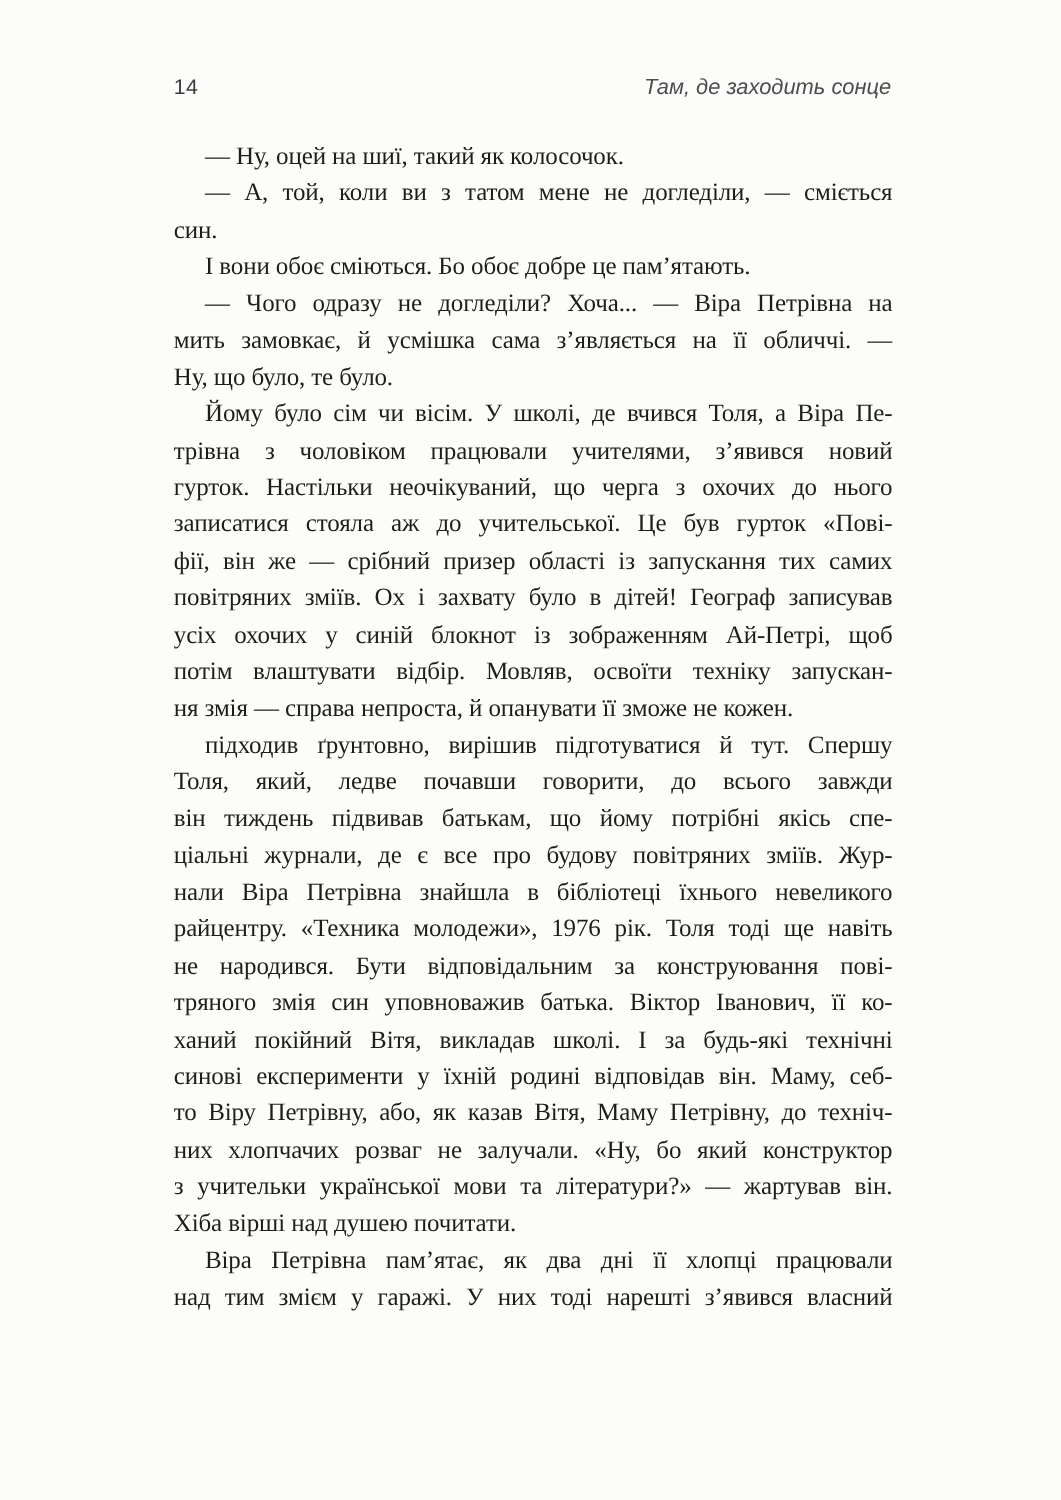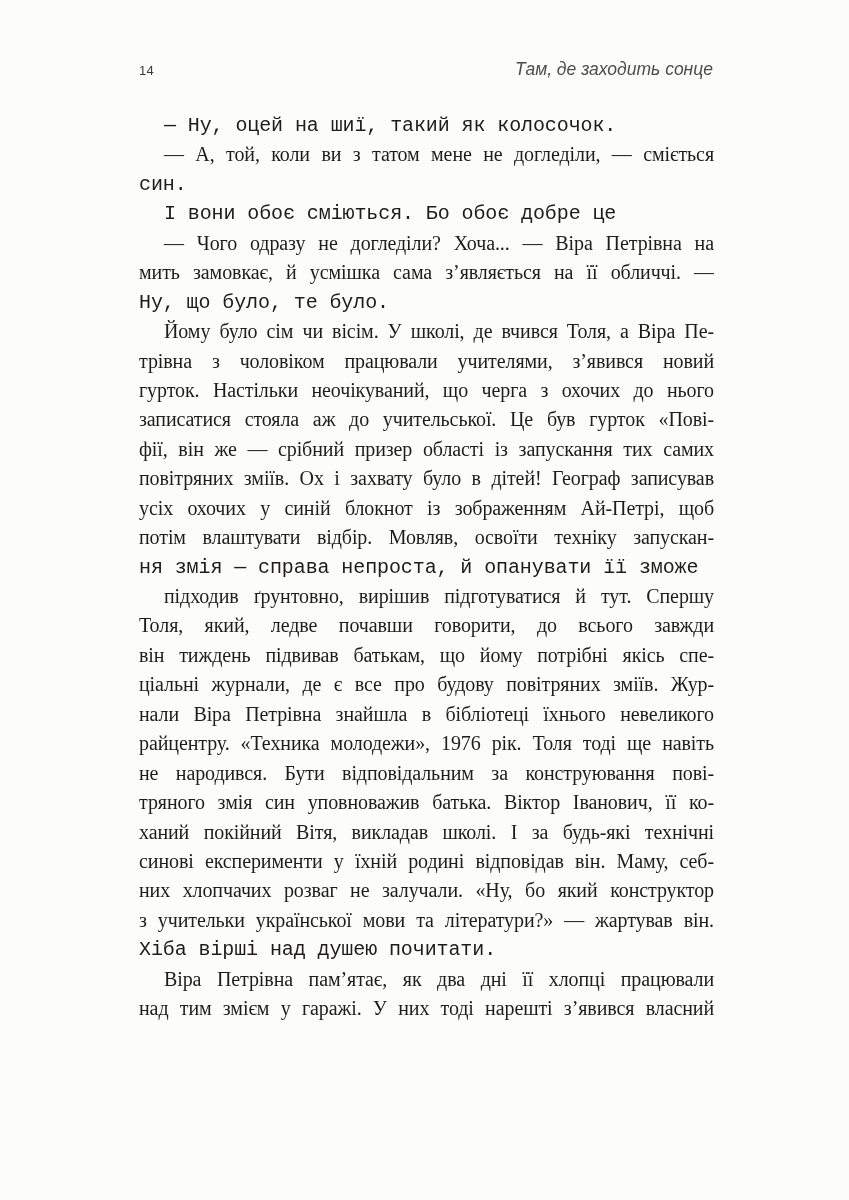--- a/index.html
+++ b/index.html
@@ -21,21 +21,21 @@
     position: absolute;
     top: 59px;
     left: 139px;
     width: 574px;
     display: flex;
     justify-content: space-between;
     align-items: baseline;
     font-family: "Liberation Sans", "DejaVu Sans", sans-serif;
   }
   .folio {
-    font-size: 13px;
+    font-size: 17px;
     color: #3b3b3b;
     letter-spacing: 0.3px;
   }
   .running-title {
     font-style: italic;
     font-size: 17.5px;
     color: var(--muted);
     text-align: center;
   }
   .body-text {
@@ -50,23 +50,22 @@
     letter-spacing: -0.1px;
   }
   .para { margin: 0; }
   .line {
     height: 29.45px;
     overflow: hidden;
     text-align: justify;
     text-align-last: justify;
   }
   .line.end {
-    text-align: left;
+    text-align: right;
     text-align-last: left;
-    font-family: Liberation Mono, monospace;
   }
   .para > .line:first-child {
     text-indent: 25px;
   }
 </style>
 </head>
 <body>
 
 <div class="page">
   <header class="running-head">
@@ -105,20 +104,21 @@
         <div class="line">підходив ґрунтовно, вирішив підготуватися й тут. Спершу</div>
         <div class="line">Толя, який, ледве почавши говорити, до всього завжди</div>
         <div class="line">він тиждень підвивав батькам, що йому потрібні якісь спе-</div>
         <div class="line">ціальні журнали, де є все про будову повітряних зміїв. Жур-</div>
         <div class="line">нали Віра Петрівна знайшла в бібліотеці їхнього невеликого</div>
         <div class="line">райцентру. «Техника молодежи», 1976 рік. Толя тоді ще навіть</div>
         <div class="line">не народився. Бути відповідальним за конструювання пові-</div>
         <div class="line">тряного змія син уповноважив батька. Віктор Іванович, її ко-</div>
         <div class="line">ханий покійний Вітя, викладав школі. І за будь-які технічні</div>
         <div class="line">синові експерименти у їхній родині відповідав він. Маму, себ-</div>
+        <div class="line">то Віру Петрівну, або, як казав Вітя, Маму Петрівну, до техніч-</div>
         <div class="line">них хлопчачих розваг не залучали. «Ну, бо який конструктор</div>
         <div class="line">з учительки української мови та літератури?» — жартував він.</div>
         <div class="line end">Хіба вірші над душею почитати.</div>
       </div>
       <div class="para">
         <div class="line">Віра Петрівна пам’ятає, як два дні її хлопці працювали</div>
         <div class="line">над тим змієм у гаражі. У них тоді нарешті з’явився власний</div>
       </div>
     </main>
 </div>

